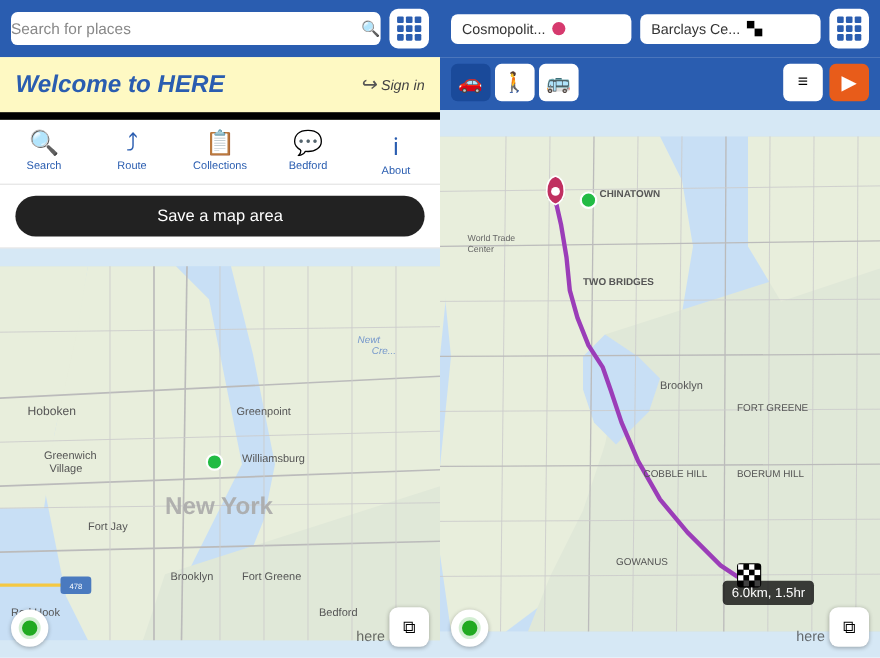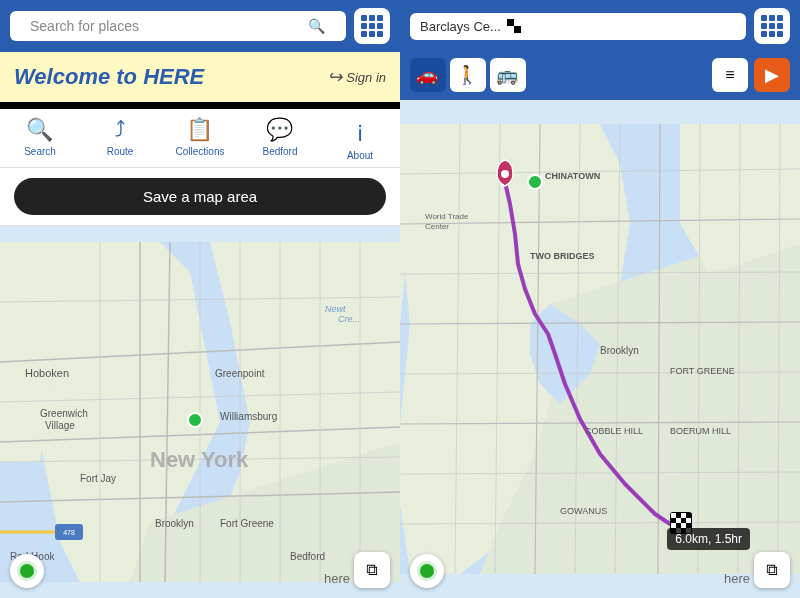--- a/index.html
+++ b/index.html
@@ -19,21 +19,21 @@
       background: #2a5db0;
       padding: 8px 10px;
       display: flex;
       align-items: center;
       gap: 8px;
     }
     .search-bar {
       flex: 1;
       background: white;
       border-radius: 6px;
-      padding: 7px 20px;
+      padding: 7px 0;
       display: flex;
       align-items: center;
       justify-content: space-between;
     }
     .search-bar span {
       color: #888;
       font-size: 14px;
     }
     .search-icon-sm {
       color: #555;
@@ -436,20 +436,24 @@
 
     <div class="layers-btn">
       <span>⧉</span>
     </div>
   </div>
 </div>
 
 <div class="right-panel">
 
   <div class="right-header">
+    <div class="route-input">
+      <span>Cosmopolit...</span>
+      <div class="dot-pink"></div>
+    </div>
     <div class="route-input">
       <span>Barclays Ce...</span>
       <div class="dot-checker">
         <div></div>
           <div></div>
           <div></div>
           <div></div>
       </div>
     </div>
     <div class="grid-btn">
@@ -555,21 +559,21 @@
         <rect x="6" y="11" width="5" height="5" fill="black"></rect>
         <rect x="11" y="11" width="5" height="5" fill="white"></rect>
         <rect x="16" y="11" width="5" height="5" fill="black"></rect>
         <rect x="1" y="16" width="5" height="5" fill="black"></rect>
         <rect x="6" y="16" width="5" height="5" fill="white"></rect>
         <rect x="11" y="16" width="5" height="5" fill="black"></rect>
         <rect x="16" y="16" width="5" height="5" fill="white"></rect>
       </g>
     </svg>
 
-    <div class="distance-badge" style="bottom:48px; right:50px;margin-left:21px;">
+    <div class="distance-badge" style="bottom:48px; right:60px;margin-left:21px;">
       <span>6.0km, 1.5hr</span>
     </div>
 
     <div class="here-logo" style="bottom:12px; right:50px;">
       <span>here</span>
     </div>
 
     <div class="gps-dot">
       <div class="gps-inner"></div>
     </div>

